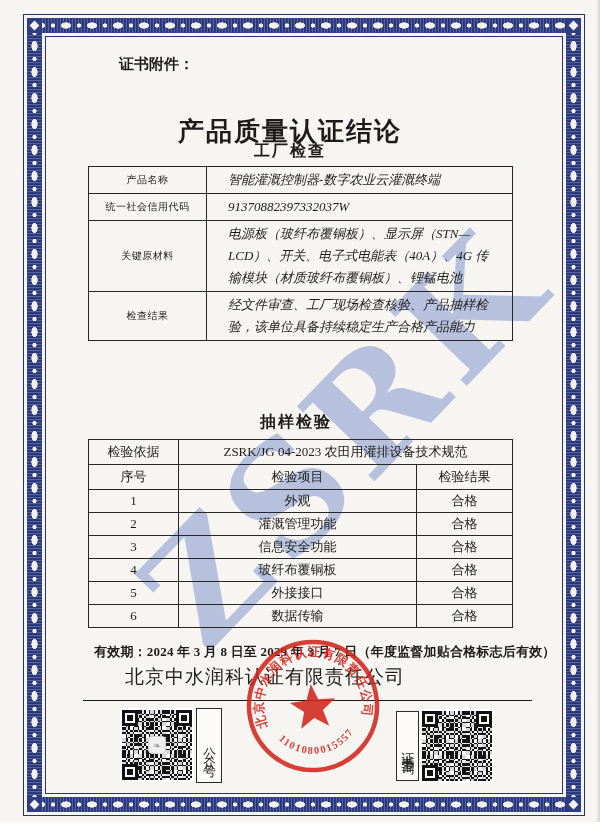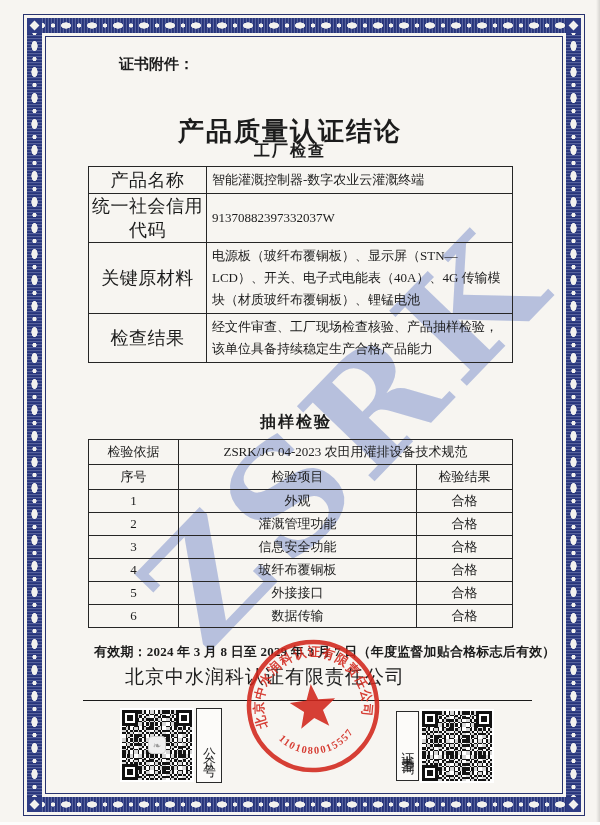--- a/index.html
+++ b/index.html
@@ -62,22 +62,22 @@
   .section-heading { position:absolute; left:0; right:20px; text-align:center;
     font-size:16px; font-weight:bold; letter-spacing:2px; z-index:2;}
   .heading-factory { top:141px;text-align:center; }
   .heading-sampling { top:412px;padding-left:12px; }
 
   
   table { border-collapse:collapse; table-layout:fixed; position:absolute; z-index:2;
     font-size:13px; }
   td, th { border:1.5px solid #262626; vertical-align:middle; font-weight:normal; }
   .tbl-factory { left:88px; top:166px; width:424px; }
-  .tbl-factory td.lbl { width:118px; text-align:center; font-size:18px; letter-spacing:0.5px;margin-left:48px;}
-  .tbl-factory td.val { width:306px; text-align:left; padding:2px 5px; line-height:22px; }
+  .tbl-factory td.lbl { width:118px; text-align:center; font-size:10px; letter-spacing:0.5px;margin-left:48px;}
+  .tbl-factory td.val { width:306px; text-align:left; padding:2px 21px; line-height:22px;font-style:italic; }
   .r24{height:24px;} .r25{height:25px;} .r26{height:26px;}
   .r46{height:46px;} .r70{height:70px;} .r47{height:47px;}
 
   .tbl-sampling { left:88px; top:439px; width:424px; }
   .tbl-sampling .c1 { width:90px; }
   .tbl-sampling .c2 { width:238px; }
   .tbl-sampling .c3 { width:96px; }
   .tbl-sampling td, .tbl-sampling th { text-align:center; height:23px; }
   .tbl-sampling .rowhdr { height:25px;padding-left:16px; }
 

